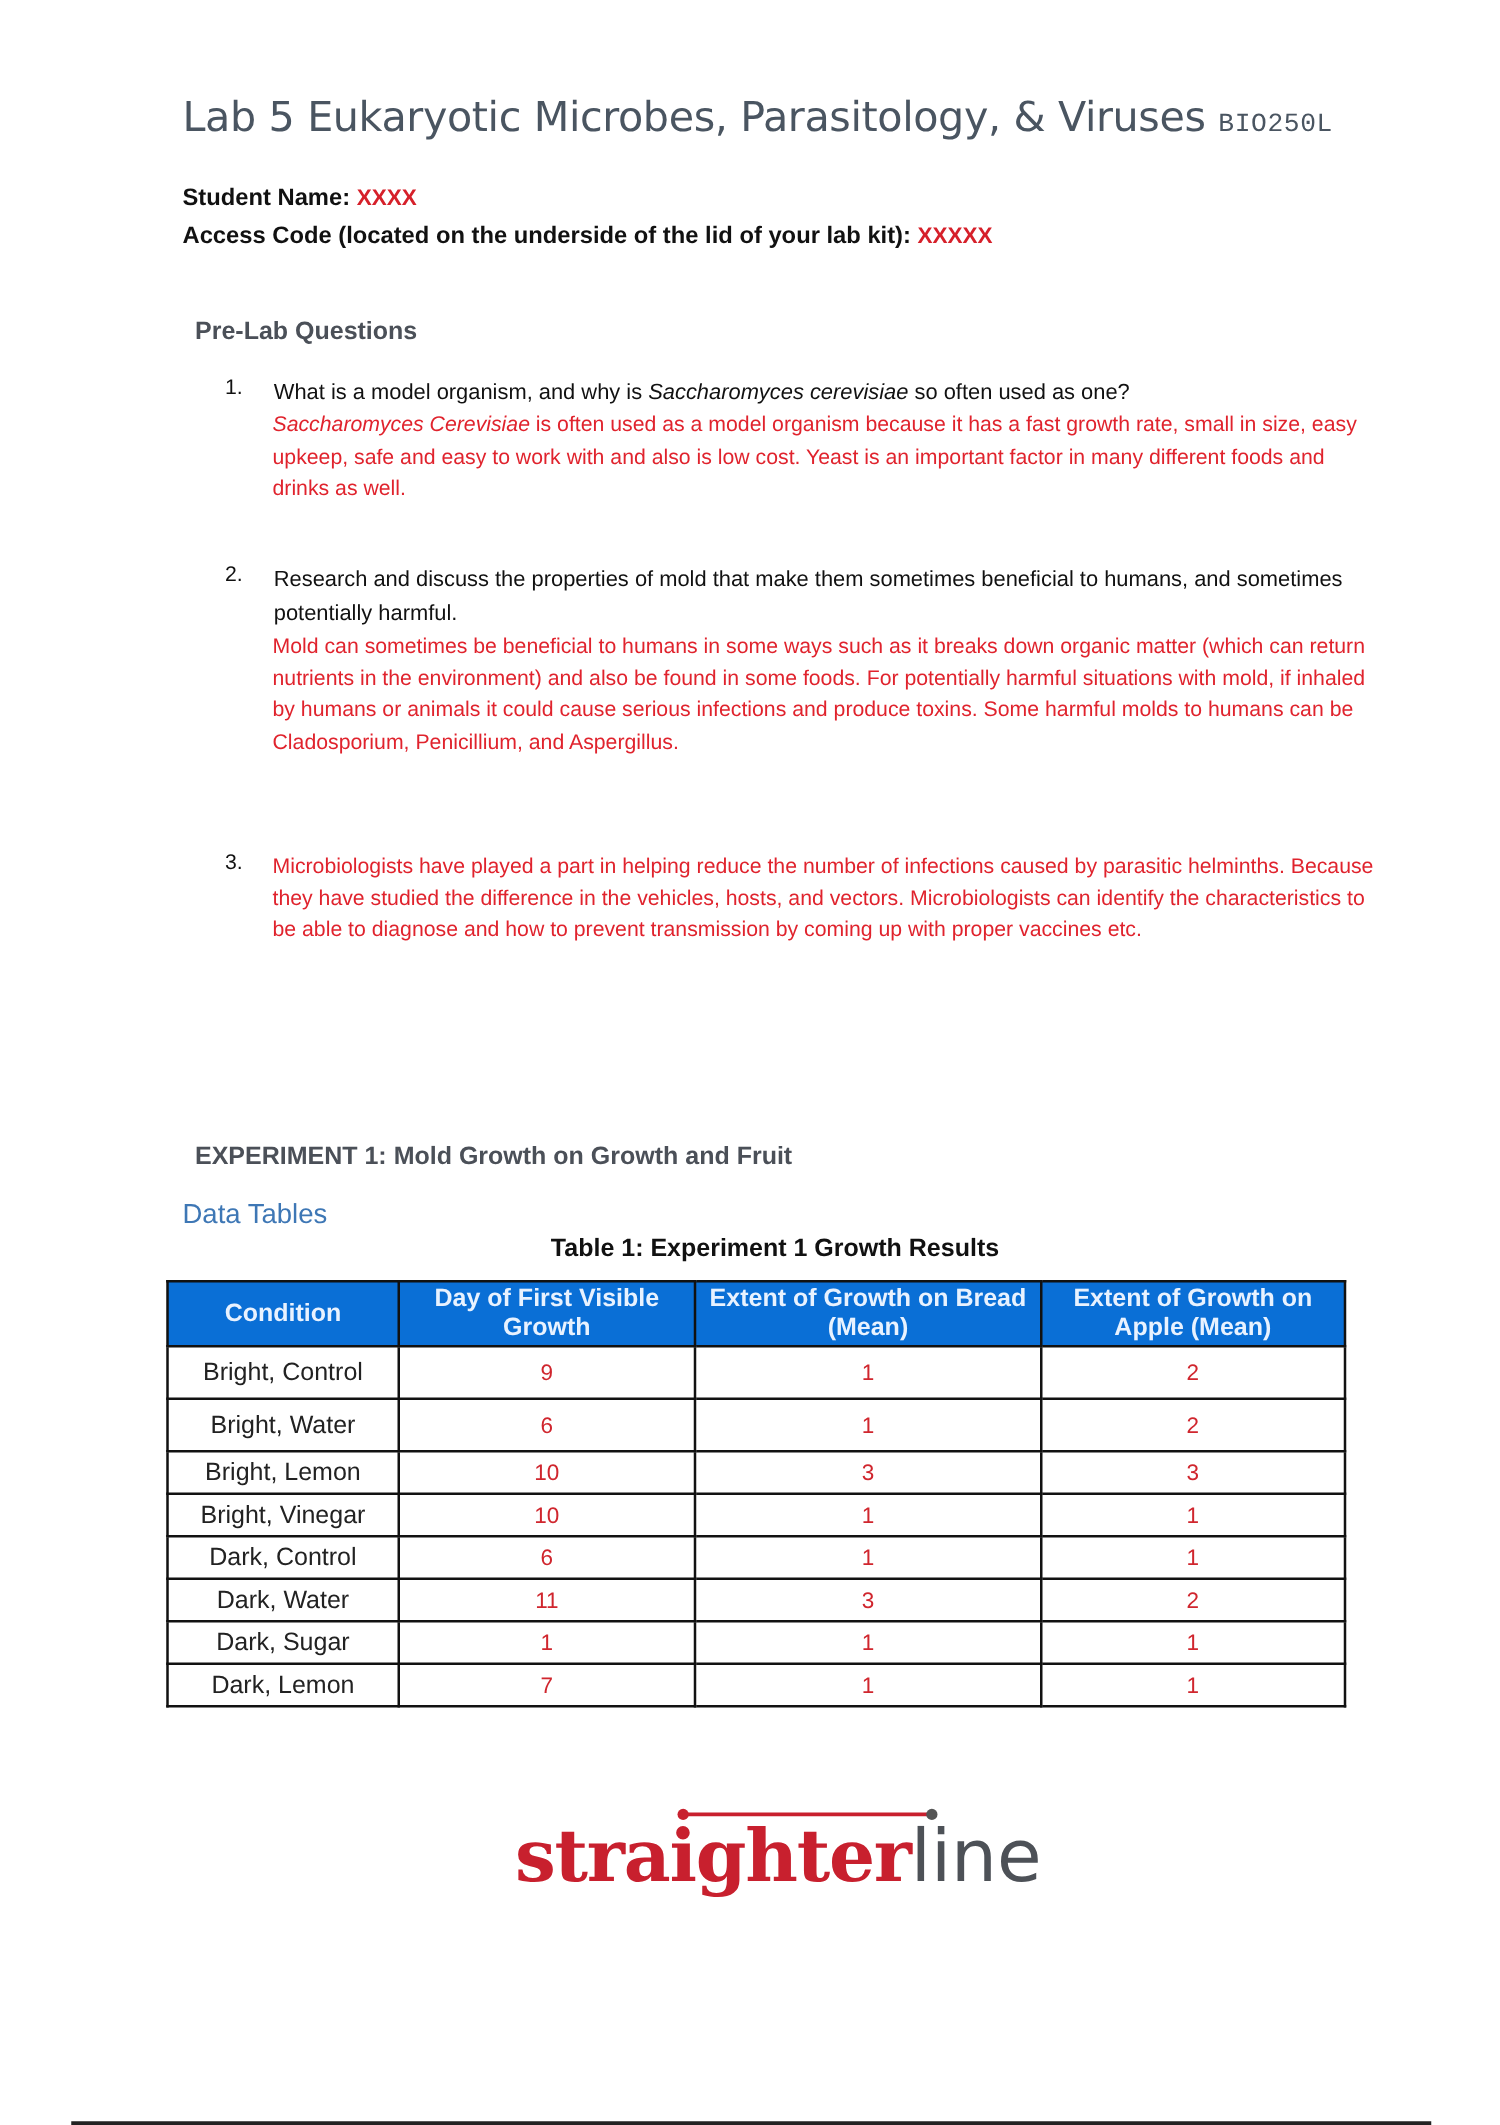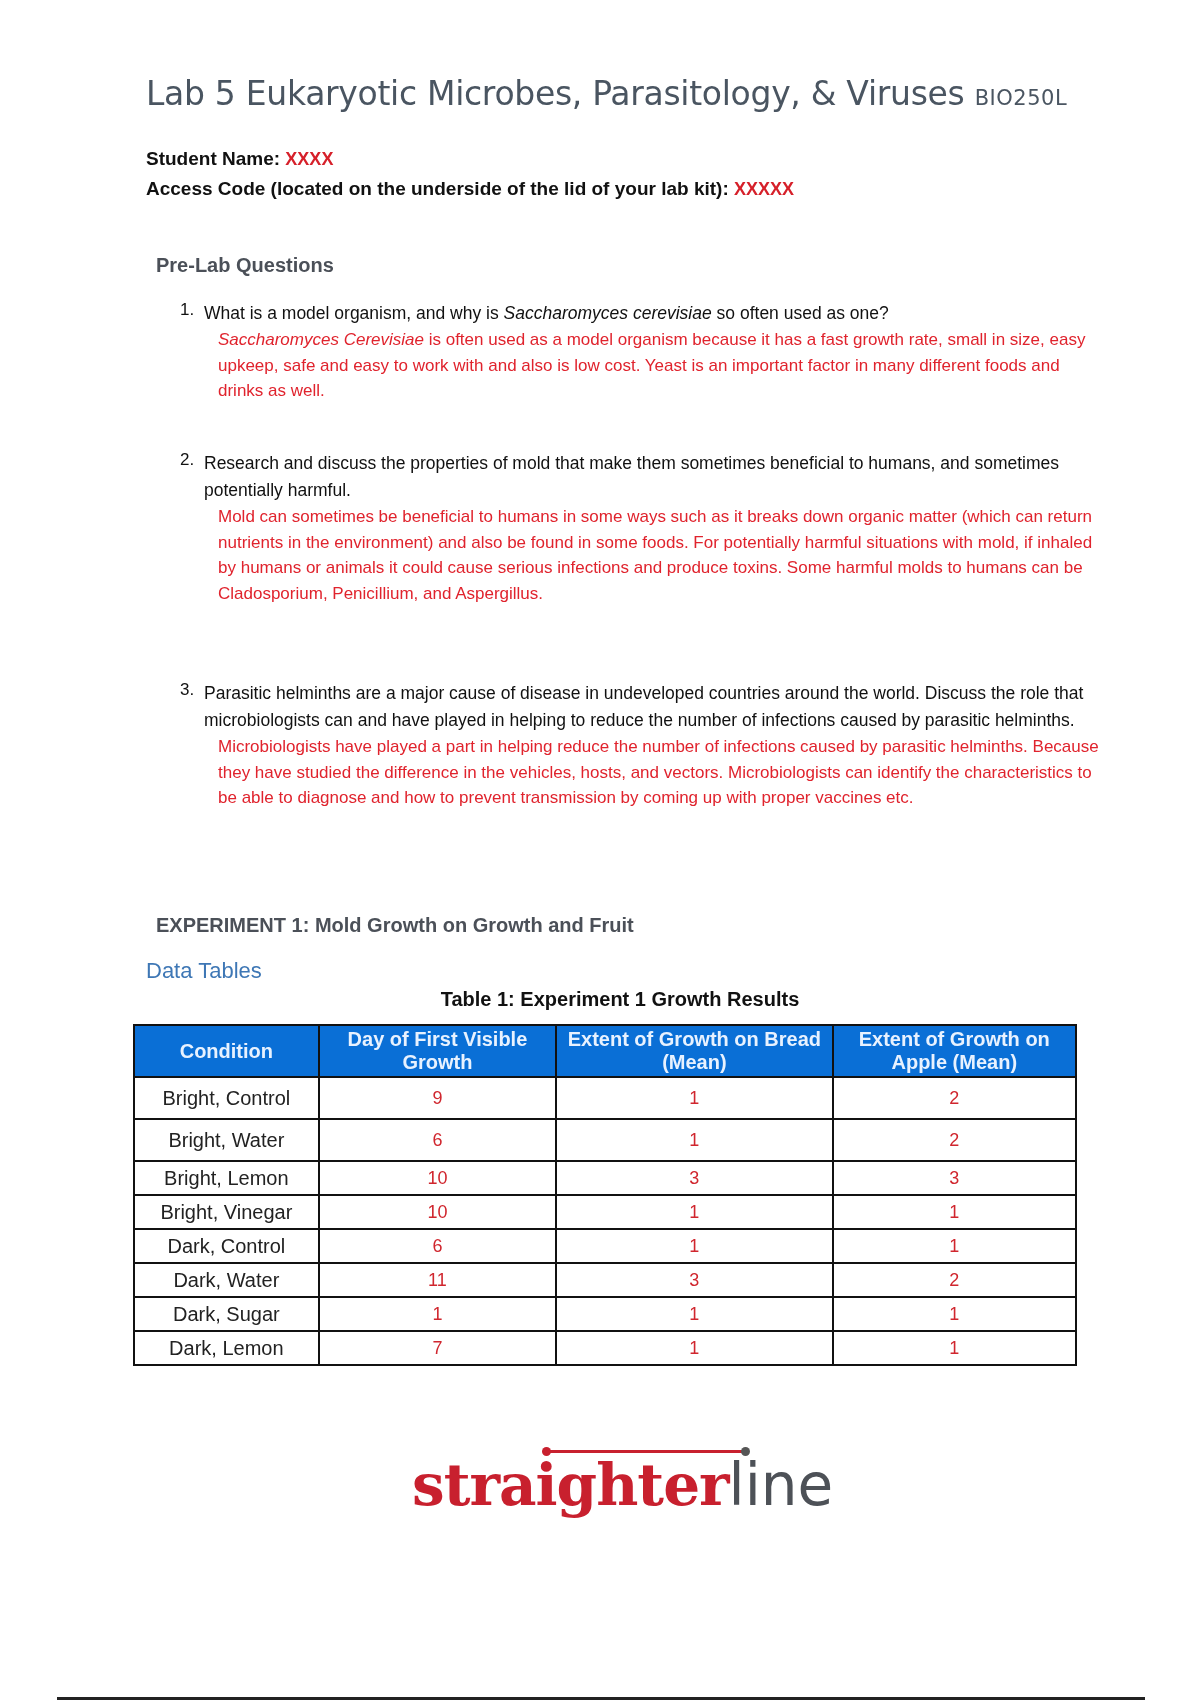--- a/index.html
+++ b/index.html
@@ -1,28 +1,28 @@
 <!DOCTYPE html>
 <html><head>
   <meta charset="utf-8">
   <style>
     html, body { margin: 0; padding: 0; background: #ffffff; }
     body { width: 1200px; height: 1700px; position: relative; overflow: hidden;
            font-family: "Liberation Sans", sans-serif; color: #111; }
     .title { position: absolute; left: 146px; top: 74px; font-size: 33px; color: #4a5561;
              font-family: "DejaVu Sans", sans-serif; font-weight: normal; letter-spacing: -0.3px; }
-    .title .code { font-size: 21px; color: #4a5561; letter-spacing: 0.5px; }
+    .title .code { font-size: 21px; color: #4a5561; letter-spacing: 0.5px; font-family: Liberation Mono, monospace; }
     .meta { position: absolute; left: 146px; font-size: 19px; font-weight: bold; color: #111;
             font-family: "Liberation Sans", sans-serif; }
     .meta .val { color: #d6202a; font-weight: bold; font-size: 18px; }
     .section-head { position: absolute; left: 156px; font-size: 20px; font-weight: bold; color: #4b5058;
                     font-family: "Liberation Sans", sans-serif; }
     .q { position: absolute; left: 180px; width: 920px; }
     .q .num { position: absolute; left: 0; top: 0; font-size: 17px; color: #111; }
-    .q .prompt { margin-left: 24px; font-size: 17.5px; line-height: 27px; color: #111;
+    .q .prompt { margin-left: 39px; font-size: 17.5px; line-height: 27px; color: #111;
                  font-family: "Liberation Sans", sans-serif; }
     .q .prompt i { font-style: italic; }
     .q .answer { margin-left: 38px; font-size: 17px; line-height: 25.5px; color: #e0232d;
                  font-family: "Liberation Sans", sans-serif; }
     .q .answer i { font-style: italic; }
     .data-tables { position: absolute; left: 146px; top: 958px; font-size: 22px; color: #3e77b5; }
     .table-caption { position: absolute; left: 0; width: 1240px; top: 988px; text-align: center;
                      font-size: 20px; font-weight: bold; color: #111; }
     table.results { position: absolute; left: 133px; top: 1024px; width: 944px; border-collapse: collapse;
                     font-family: "Liberation Sans", sans-serif; }
@@ -67,21 +67,20 @@
 </div>
 
 <div class="q" style="top:450px;">
   <span class="num">2.</span>
   <div class="prompt">Research and discuss the properties of mold that make them sometimes beneficial to humans, and sometimes potentially harmful.</div>
   <div class="answer">Mold can sometimes be beneficial to humans in some ways such as it breaks down organic matter (which can return nutrients in the environment) and also be found in some foods.  For potentially harmful situations with mold, if inhaled by humans or animals it could cause serious infections and produce toxins. Some harmful molds to humans can be Cladosporium, Penicillium, and Aspergillus.</div>
 </div>
 
 <div class="q" style="top:680px;">
   <span class="num">3.</span>
-  <div class="prompt">Parasitic helminths are a major cause of disease in undeveloped countries around the world. Discuss the role that microbiologists can and have played in helping to reduce the number of infections caused by parasitic helminths.</div>
   <div class="answer">Microbiologists have played a part in helping reduce the number of infections caused by parasitic helminths. Because they have studied the difference in the vehicles, hosts, and vectors. Microbiologists can identify the characteristics to be able to diagnose and how to prevent transmission by coming up with proper vaccines etc.</div>
 </div>
 
 <div class="section-head" style="top:914px;">EXPERIMENT 1: Mold Growth on Growth and Fruit</div>
 
 <div class="data-tables">Data Tables</div>
 <div class="table-caption">Table 1: Experiment 1 Growth Results</div>
 
 <table class="results">
   <colgroup>

